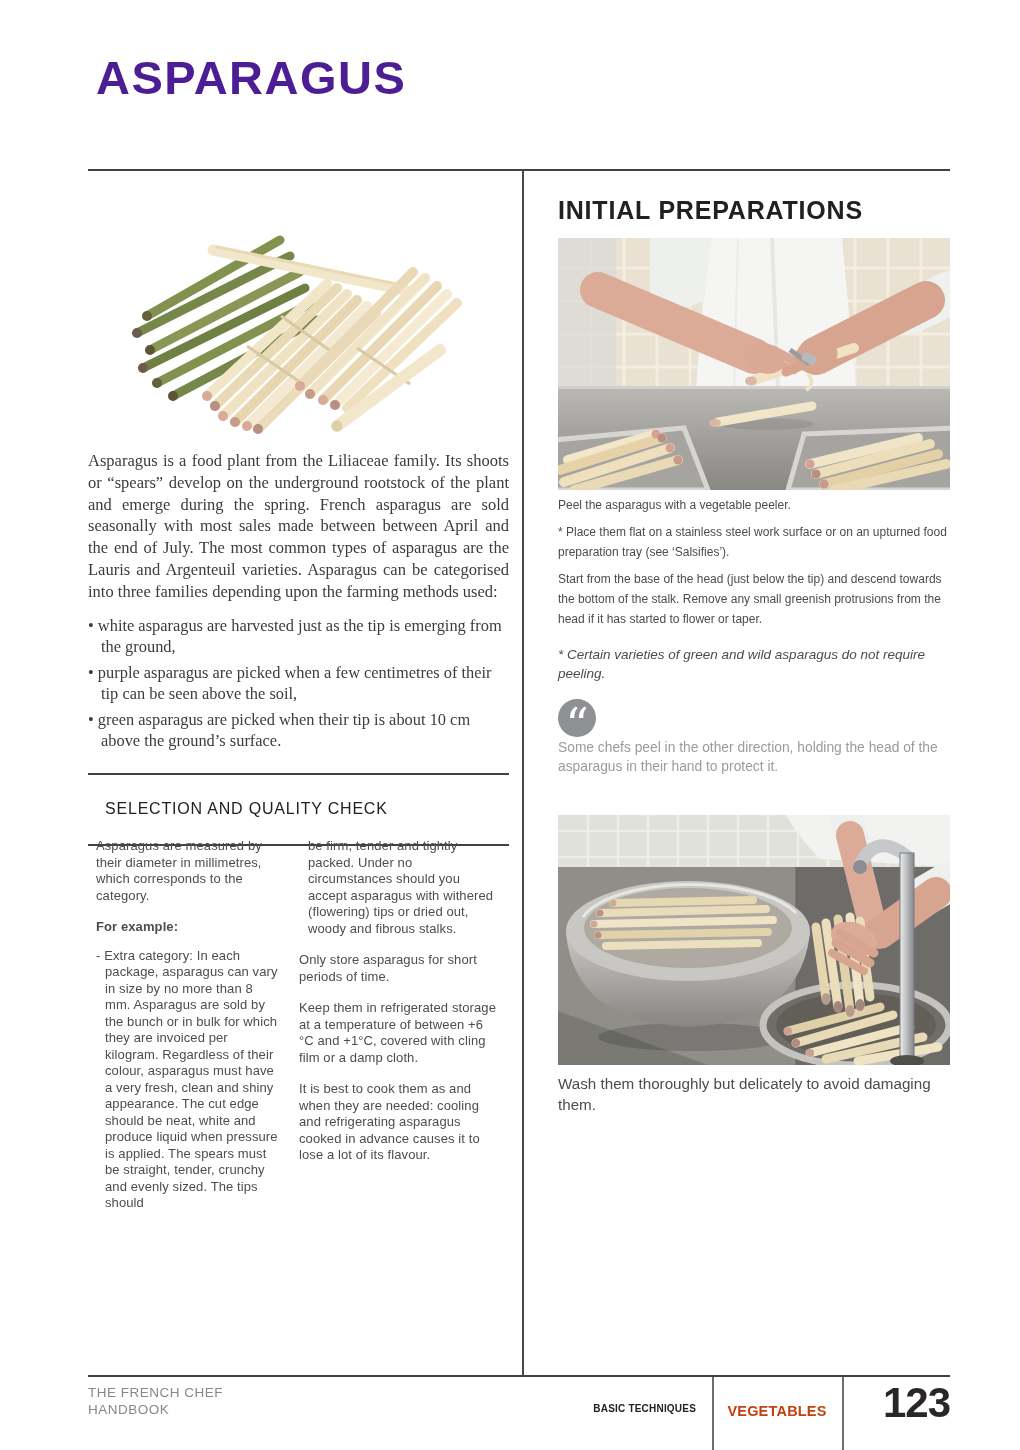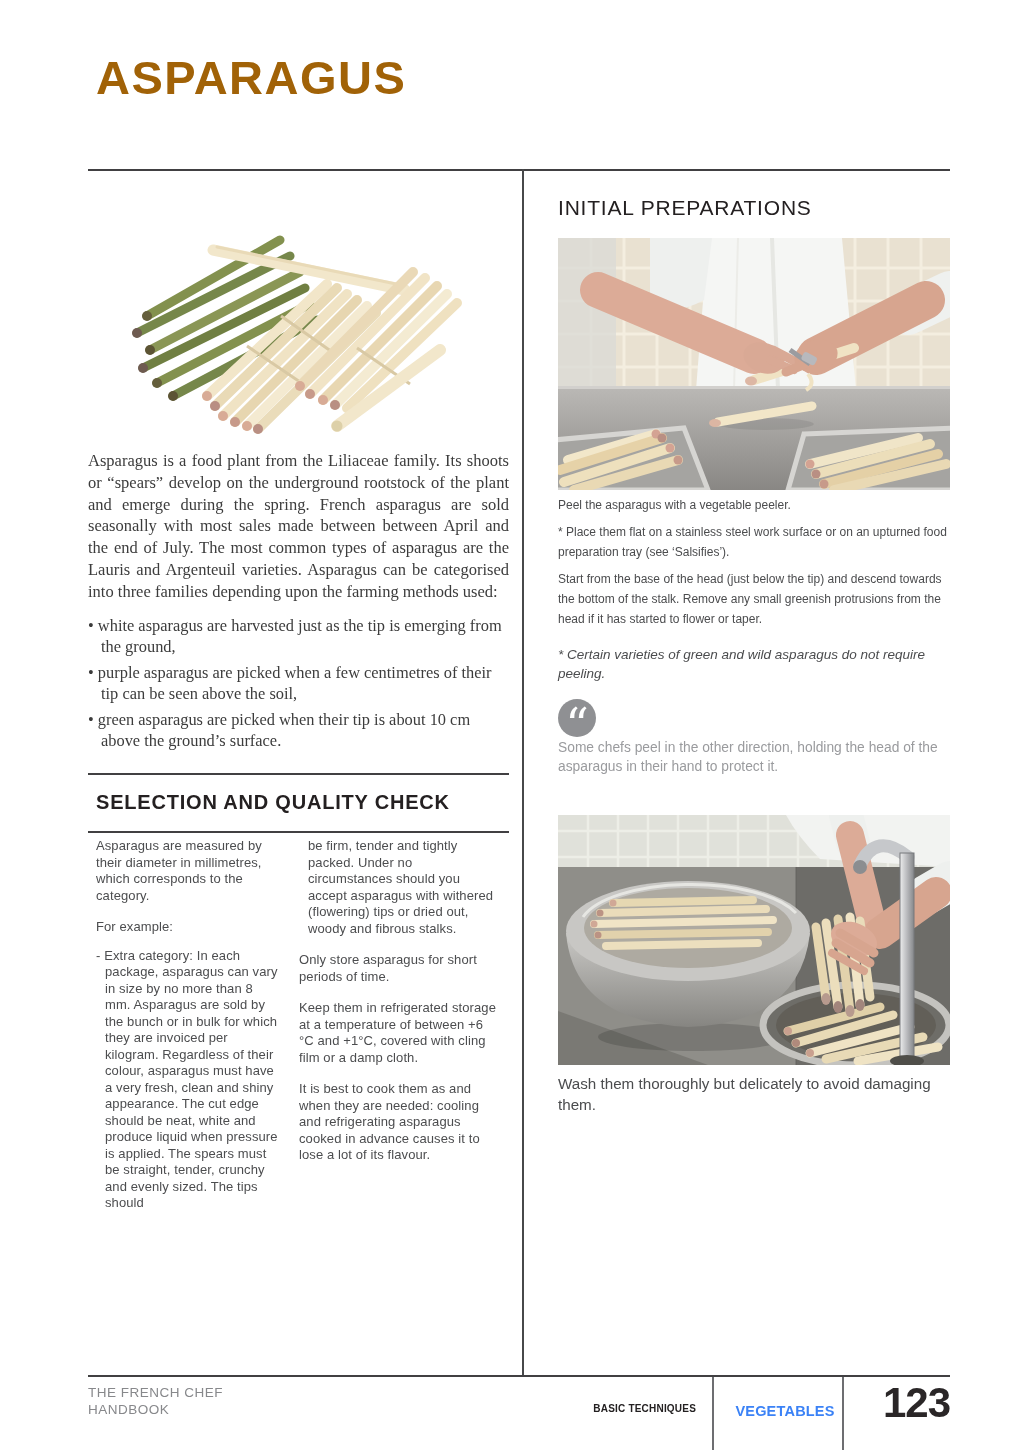--- a/index.html
+++ b/index.html
@@ -1,49 +1,49 @@
 <!DOCTYPE html>
 <html><head>
 <meta charset="utf-8">
 <style>
   html,body{margin:0;padding:0;background:#ffffff;}
   body{width:1020px;height:1450px;font-family:"Liberation Sans",sans-serif;}
   .page{position:relative;width:1020px;height:1450px;background:#ffffff;overflow:hidden;}
 
   .page-title{position:absolute;left:96px;top:50px;margin:0;font-size:47px;font-weight:700;
-    letter-spacing:1.5px;color:#a16207;}
+    letter-spacing:1.5px;color:#4c1d95;}
 
   .top-rule{position:absolute;left:88px;top:169px;width:862px;height:2px;background:#414042;}
   .col-divider{position:absolute;left:522px;top:169px;width:2px;height:1208px;background:#47484a;}
 
   
   .photo-hero{position:absolute;left:95px;top:198px;width:410px;height:248px;margin:0;}
   .intro{position:absolute;left:88px;top:450px;width:421px;margin:0;
     font-family:"Liberation Serif",serif;font-size:16.5px;line-height:21.8px;
     text-align:justify;color:#3c3c3c;}
   .bullets{position:absolute;left:88px;top:616px;width:421px;margin:0;padding:0;list-style:none;
     font-family:"Liberation Serif",serif;font-size:16.4px;line-height:20.5px;color:#3c3c3c;}
   .bullets li{padding-left:13px;text-indent:-13px;margin:0 0 6px 0;}
   .bullets li::before{content:"\2022\00a0";}
 
   .section-head{position:absolute;left:88px;top:773px;width:421px;
     border-top:2px solid #414042;border-bottom:2px solid #414042;padding:8px 0 9px 0;}
-  .section-head h2{margin:8px;font-size:20px;font-weight:700;letter-spacing:0.8px;color:#242021;}
+  .section-head h2{margin:17px;font-size:16px;font-weight:400;letter-spacing:0.8px;color:#242021;}
 
   .two-col{position:absolute;left:96px;top:838px;width:413px;display:flex;gap:18px;
     font-size:13px;line-height:16.5px;color:#4c4d4f;letter-spacing:0.1px;}
   .sub-col-1{width:185px;}
   .sub-col-2{width:201px;}
   .two-col p{margin:0 0 15px 0;}
-  .bold-label{font-weight:400;margin-bottom:12px !important;}
+  .bold-label{font-weight:700;margin-bottom:12px !important;}
   .hang{padding-left:9px;text-indent:-9px;}
   .indented{padding-left:9px;}
 
   
-  .prep-head{position:absolute;left:558px;top:196px;margin:0;font-size:21px;font-weight:400;
+  .prep-head{position:absolute;left:558px;top:196px;margin:0;font-size:25px;font-weight:700;
     letter-spacing:0.8px;color:#242021;}
   .photo-peel{position:absolute;left:558px;top:238px;width:392px;height:252px;margin:0;}
   .prep-text{position:absolute;left:558px;top:495px;width:396px;
     font-size:12px;line-height:20px;color:#4b4c4e;}
   .prep-text p{margin:0 0 7px 0;}
   .note{position:absolute;left:558px;top:645px;width:392px;margin:0;font-style:italic;
     font-size:13.5px;line-height:19px;color:#4b4c4e;}
   .quote-icon{position:absolute;left:558px;top:699px;width:38px;height:38px;border-radius:50%;
     background:#8f9093;overflow:hidden;text-align:center;}
   .quote-icon span{display:block;position:relative;top:3px;color:#ffffff;
@@ -57,21 +57,21 @@
   
   .footer-rule{position:absolute;left:88px;top:1375px;width:862px;height:2px;background:#414042;}
   .book-name{position:absolute;left:88px;top:1384px;font-size:13.5px;line-height:17px;
     letter-spacing:0.5px;color:#87888b;}
   .footer-section{position:absolute;left:500px;top:1403px;width:196px;text-align:right;
     font-size:10px;font-weight:700;letter-spacing:0.2px;color:#232021;}
   .fdiv{position:absolute;top:1377px;width:2px;height:73px;background:#6d6e71;}
   .fdiv1{left:712px;}
   .fdiv2{left:842px;}
   .footer-chapter{position:absolute;left:714px;top:1403px;width:126px;text-align:center;
-    font-size:14.5px;font-weight:700;letter-spacing:0.2px;color:#3b82f6;margin-left:8px;}
+    font-size:14.5px;font-weight:700;letter-spacing:0.2px;color:#c2410c;}
   .page-num{position:absolute;left:844px;top:1379px;width:106px;text-align:right;
     font-size:42px;font-weight:700;letter-spacing:-1px;color:#2a2627;}
 </style>
 </head>
 <body>
 
 <div class="page">
 
   <h1 class="page-title">ASPARAGUS</h1>
   <div class="top-rule"></div>

